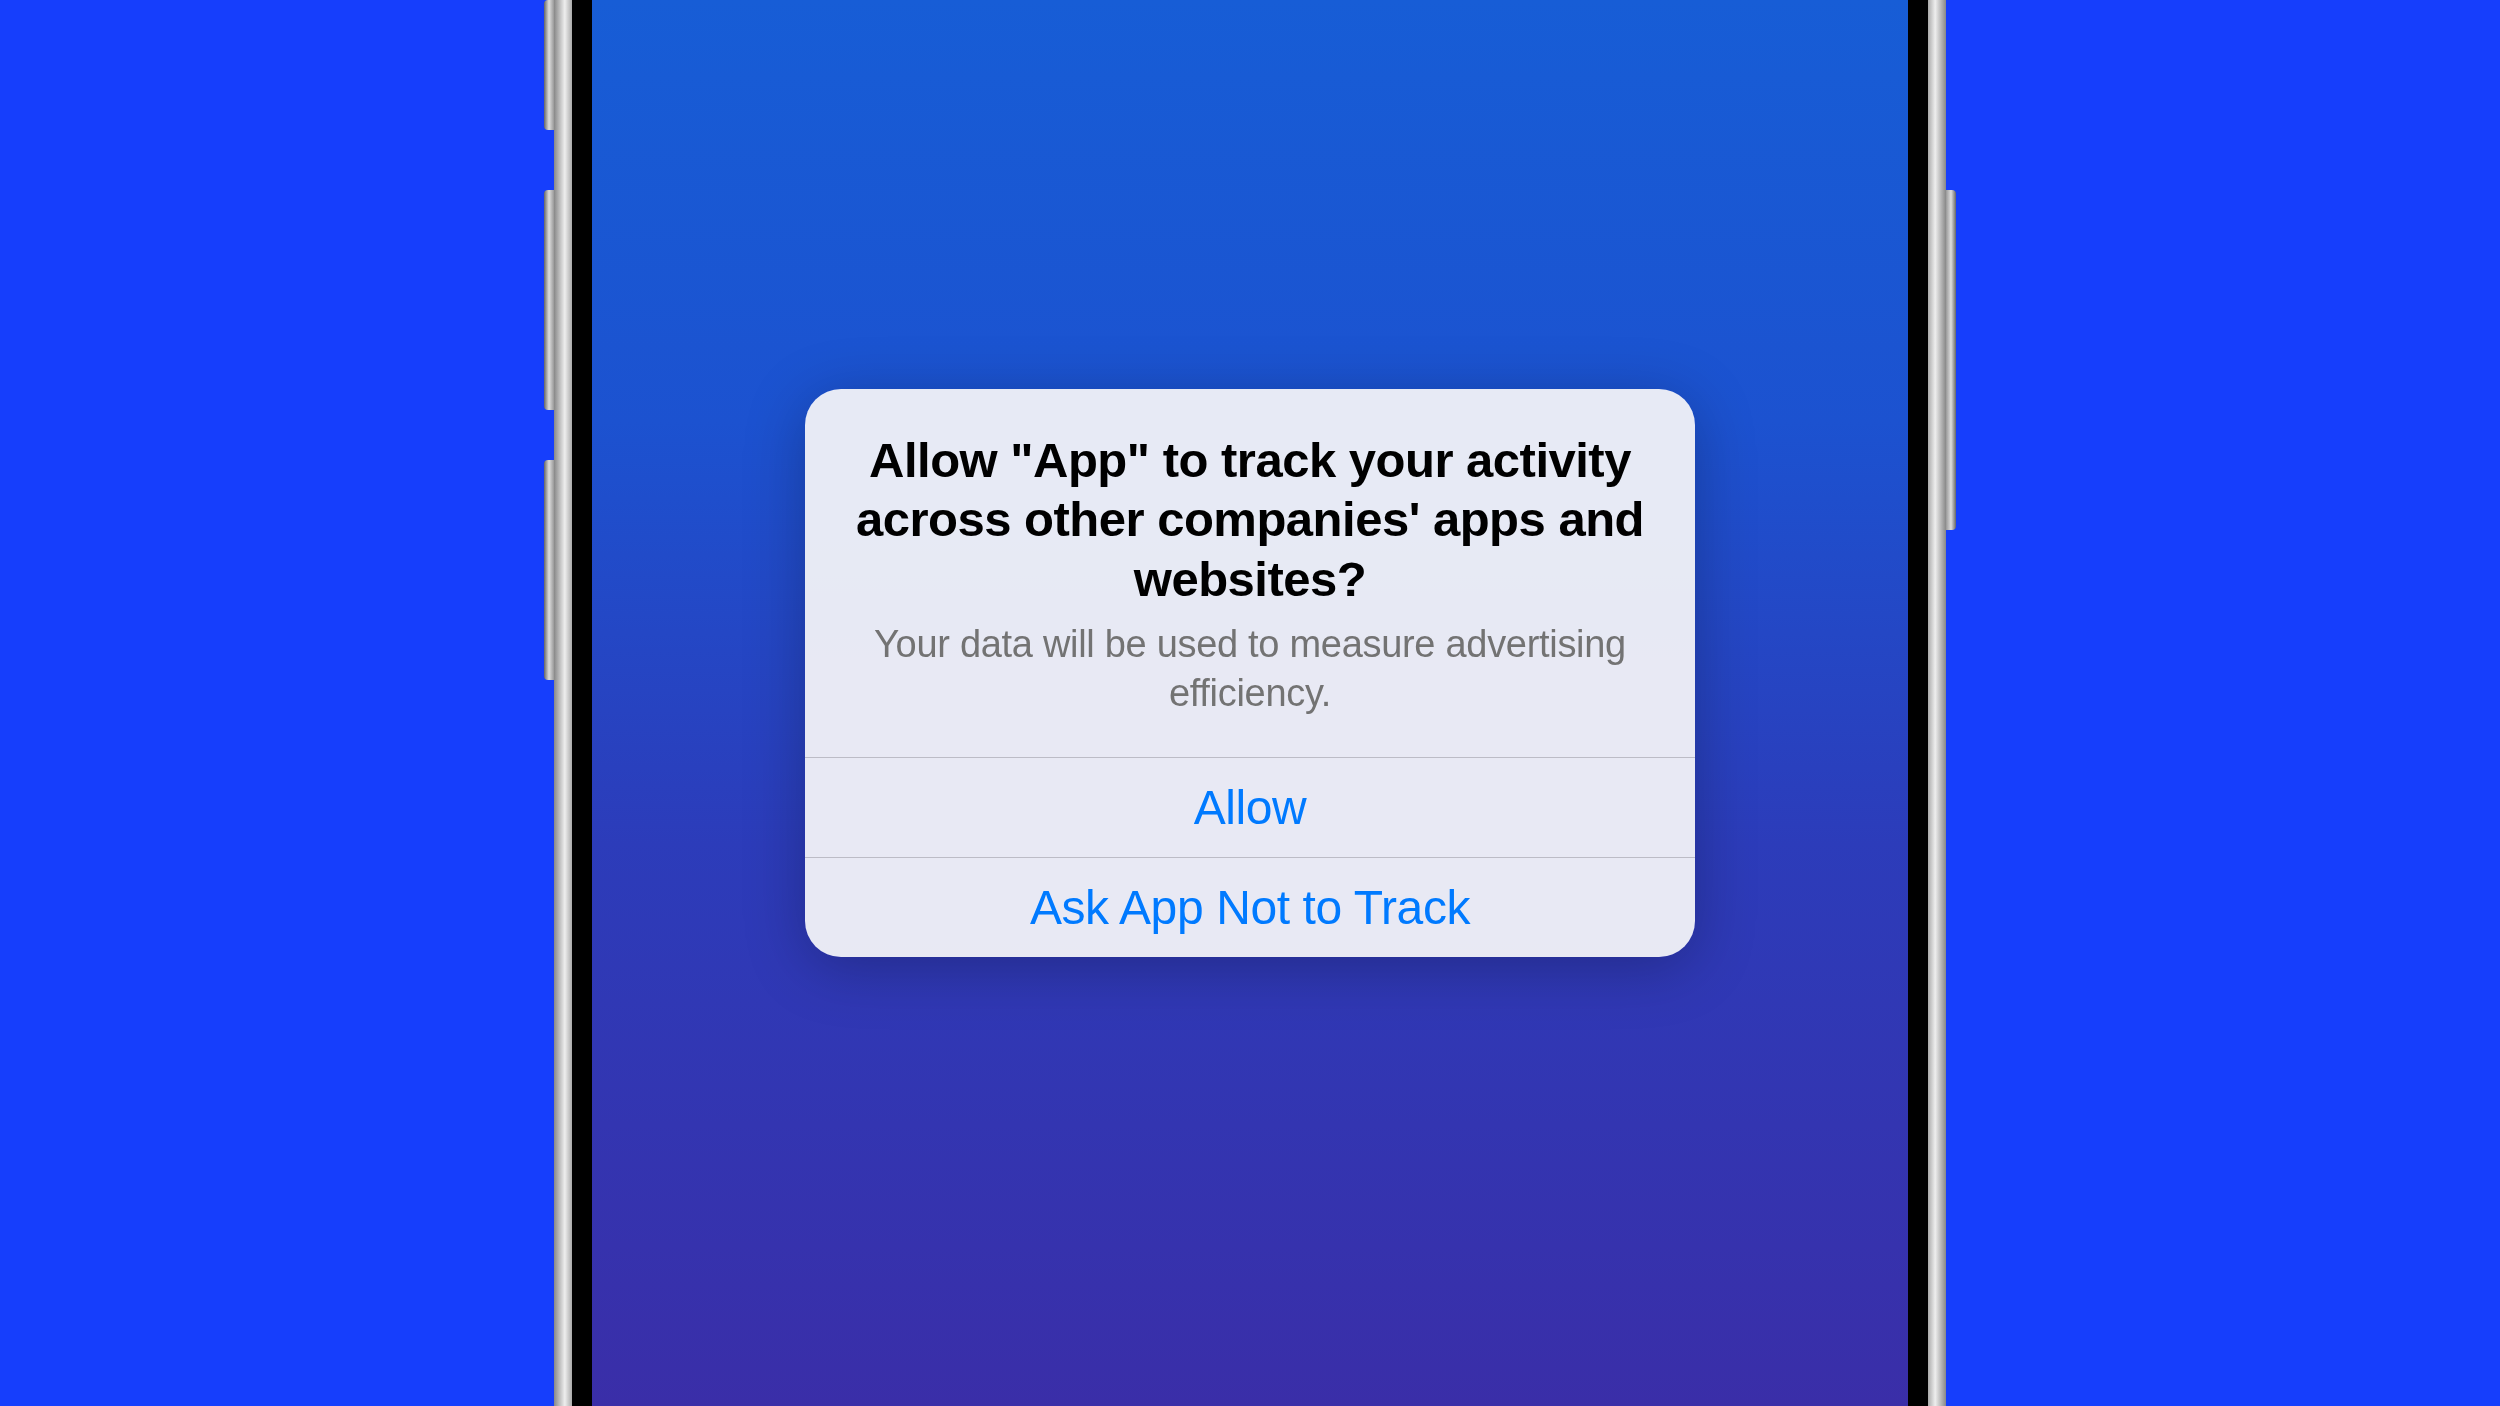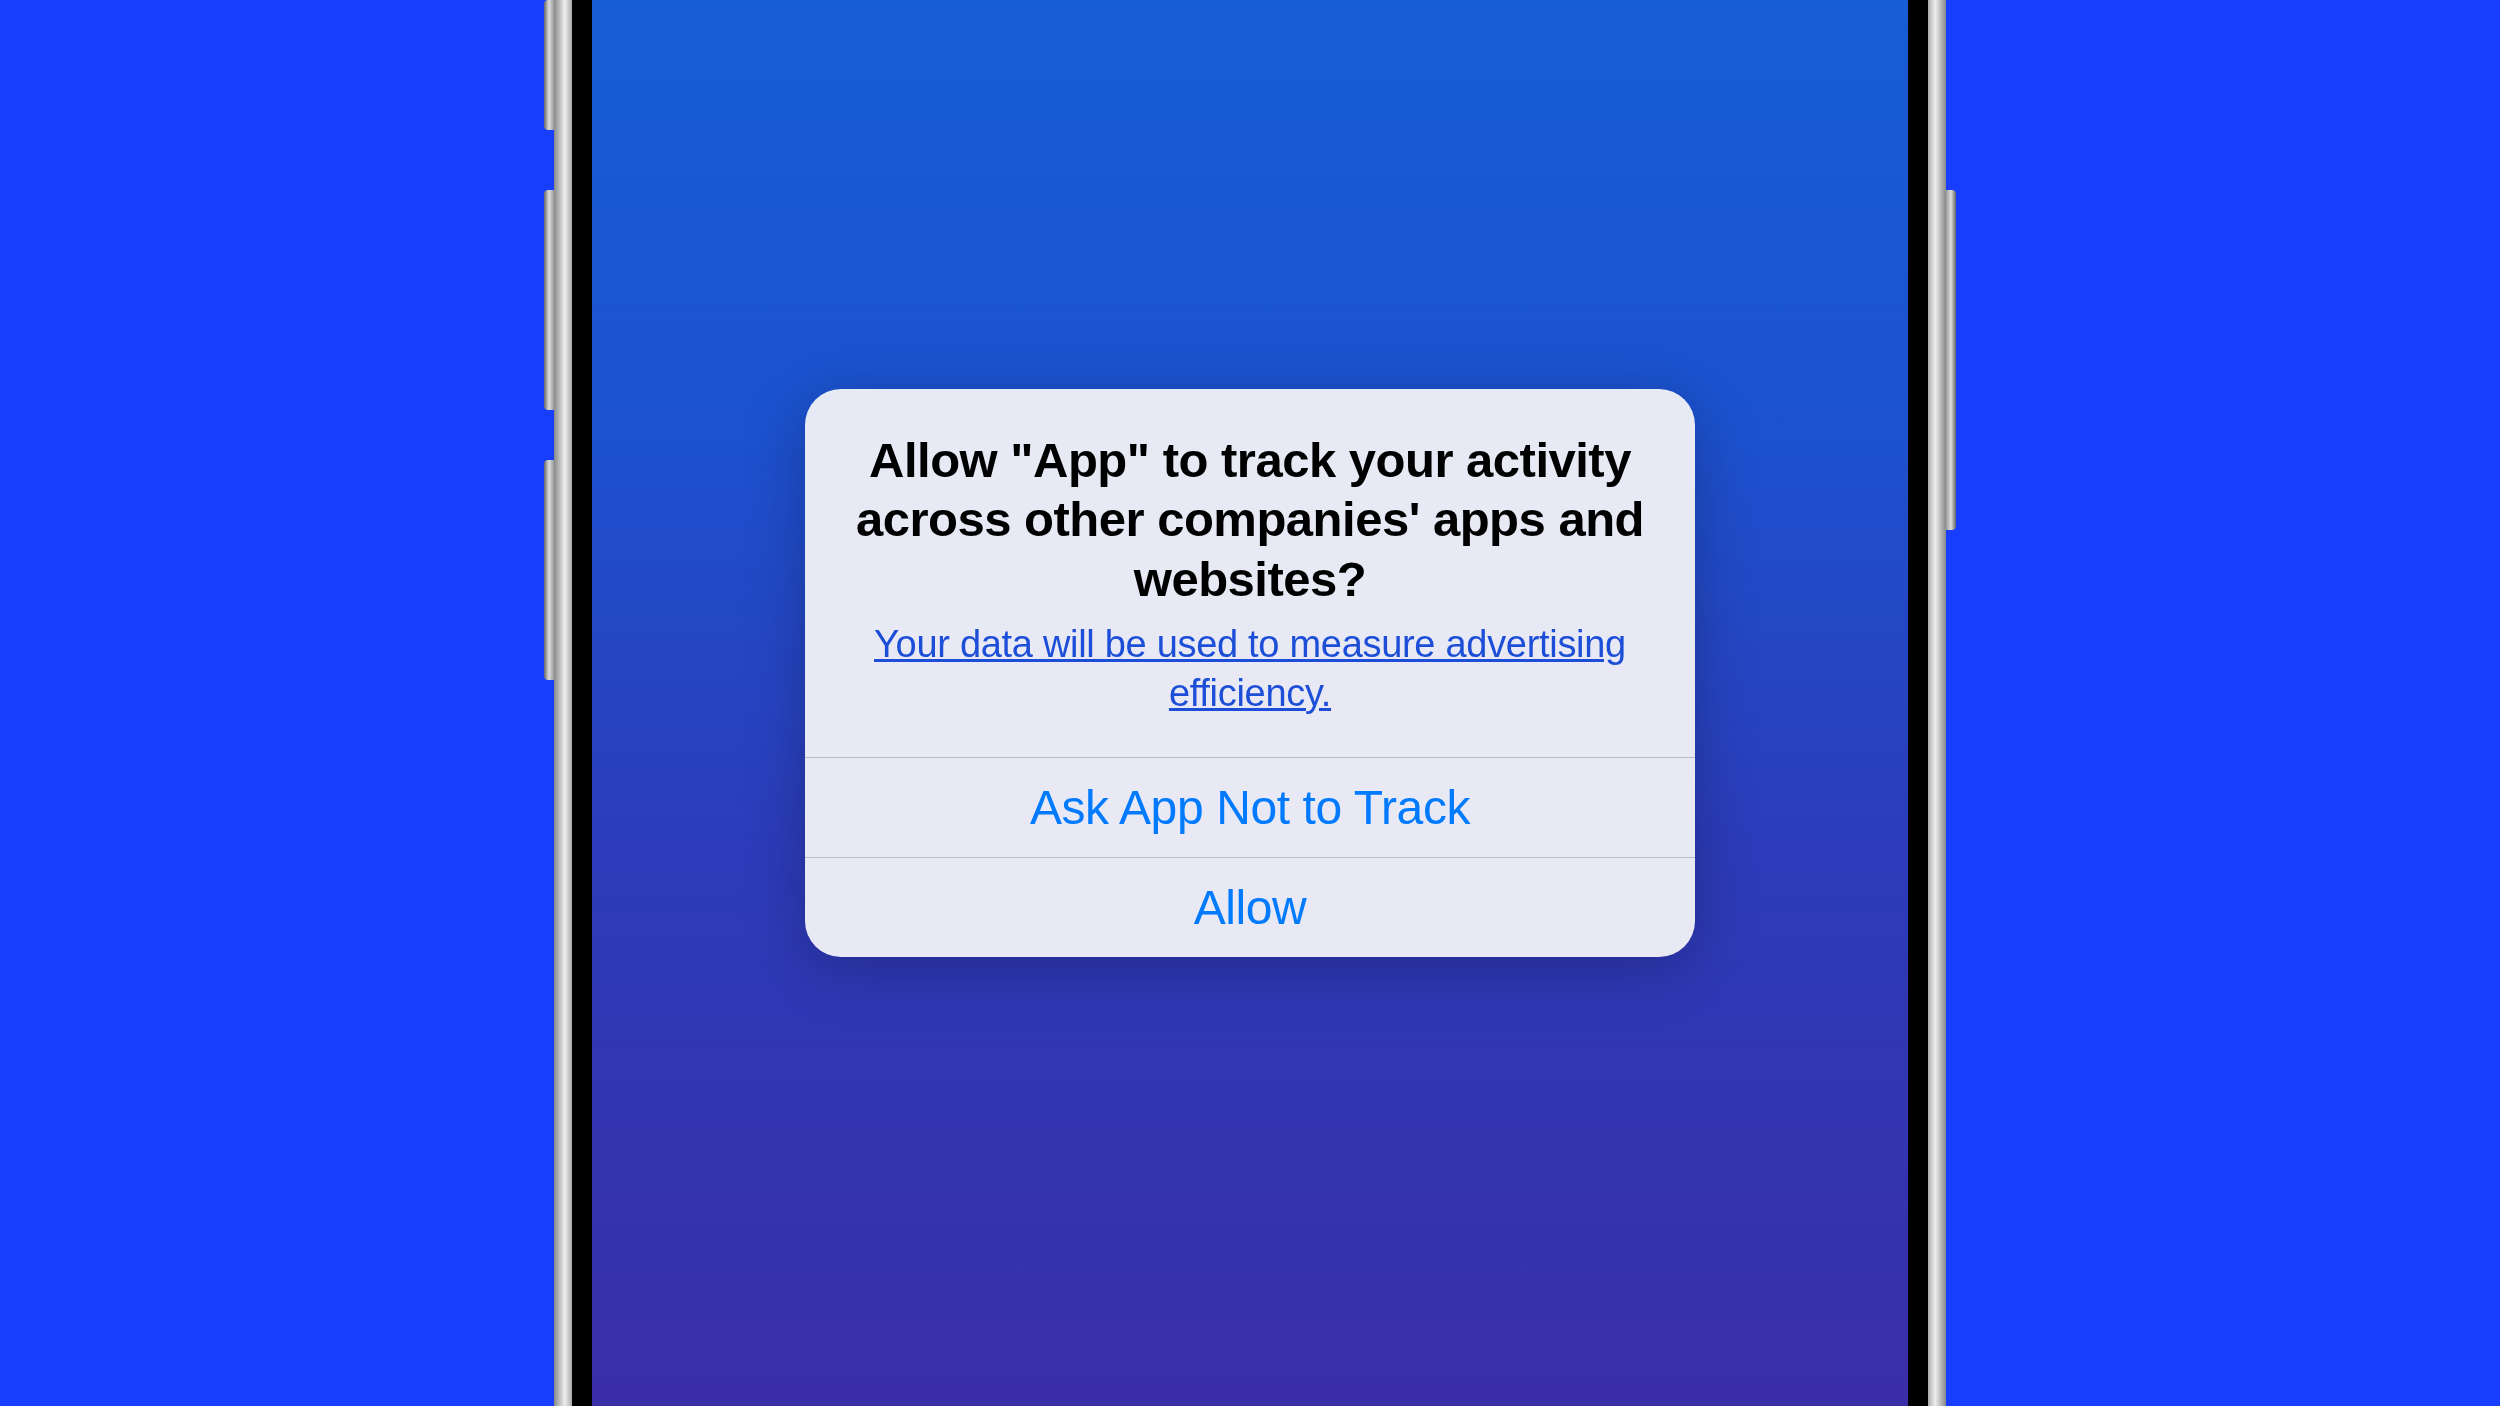--- a/index.html
+++ b/index.html
@@ -111,24 +111,23 @@
       font-size: 49px;
       font-weight: 600;
       color: #000;
       line-height: 1.22;
       letter-spacing: -0.5px;
       margin-bottom: 10px;
     }
     .alert-description {
       font-size: 38px;
       font-weight: 400;
-      color: #1d4ed8;
+      color: #737373;
       line-height: 1.28;
       letter-spacing: -0.3px;
-      text-decoration: underline;
     }
     .alert-button {
       width: 100%;
       height: 100px;
       border: none;
       border-top: 1px solid rgba(60, 60, 67, 0.26);
       background: transparent;
       font-size: 48px;
       color: #007aff;
       font-family: inherit;
@@ -155,18 +154,18 @@
     <div class="side-button-left-1"></div>
     <div class="side-button-left-2"></div>
     <div class="side-button-left-3"></div>
     <div class="side-button-right"></div>
     <div class="phone-screen">
       <div class="alert-dialog">
         <div class="alert-content">
           <div class="alert-title">Allow "App" to track your activity across other companies' apps and websites?</div>
           <div class="alert-description">Your data will be used to measure advertising efficiency.</div>
         </div>
+        <button class="alert-button">Allow</button>
         <button class="alert-button">Ask App Not to Track</button>
-        <button class="alert-button">Allow</button>
       </div>
     </div>
   </div>
 </div>
 
 </body></html>

